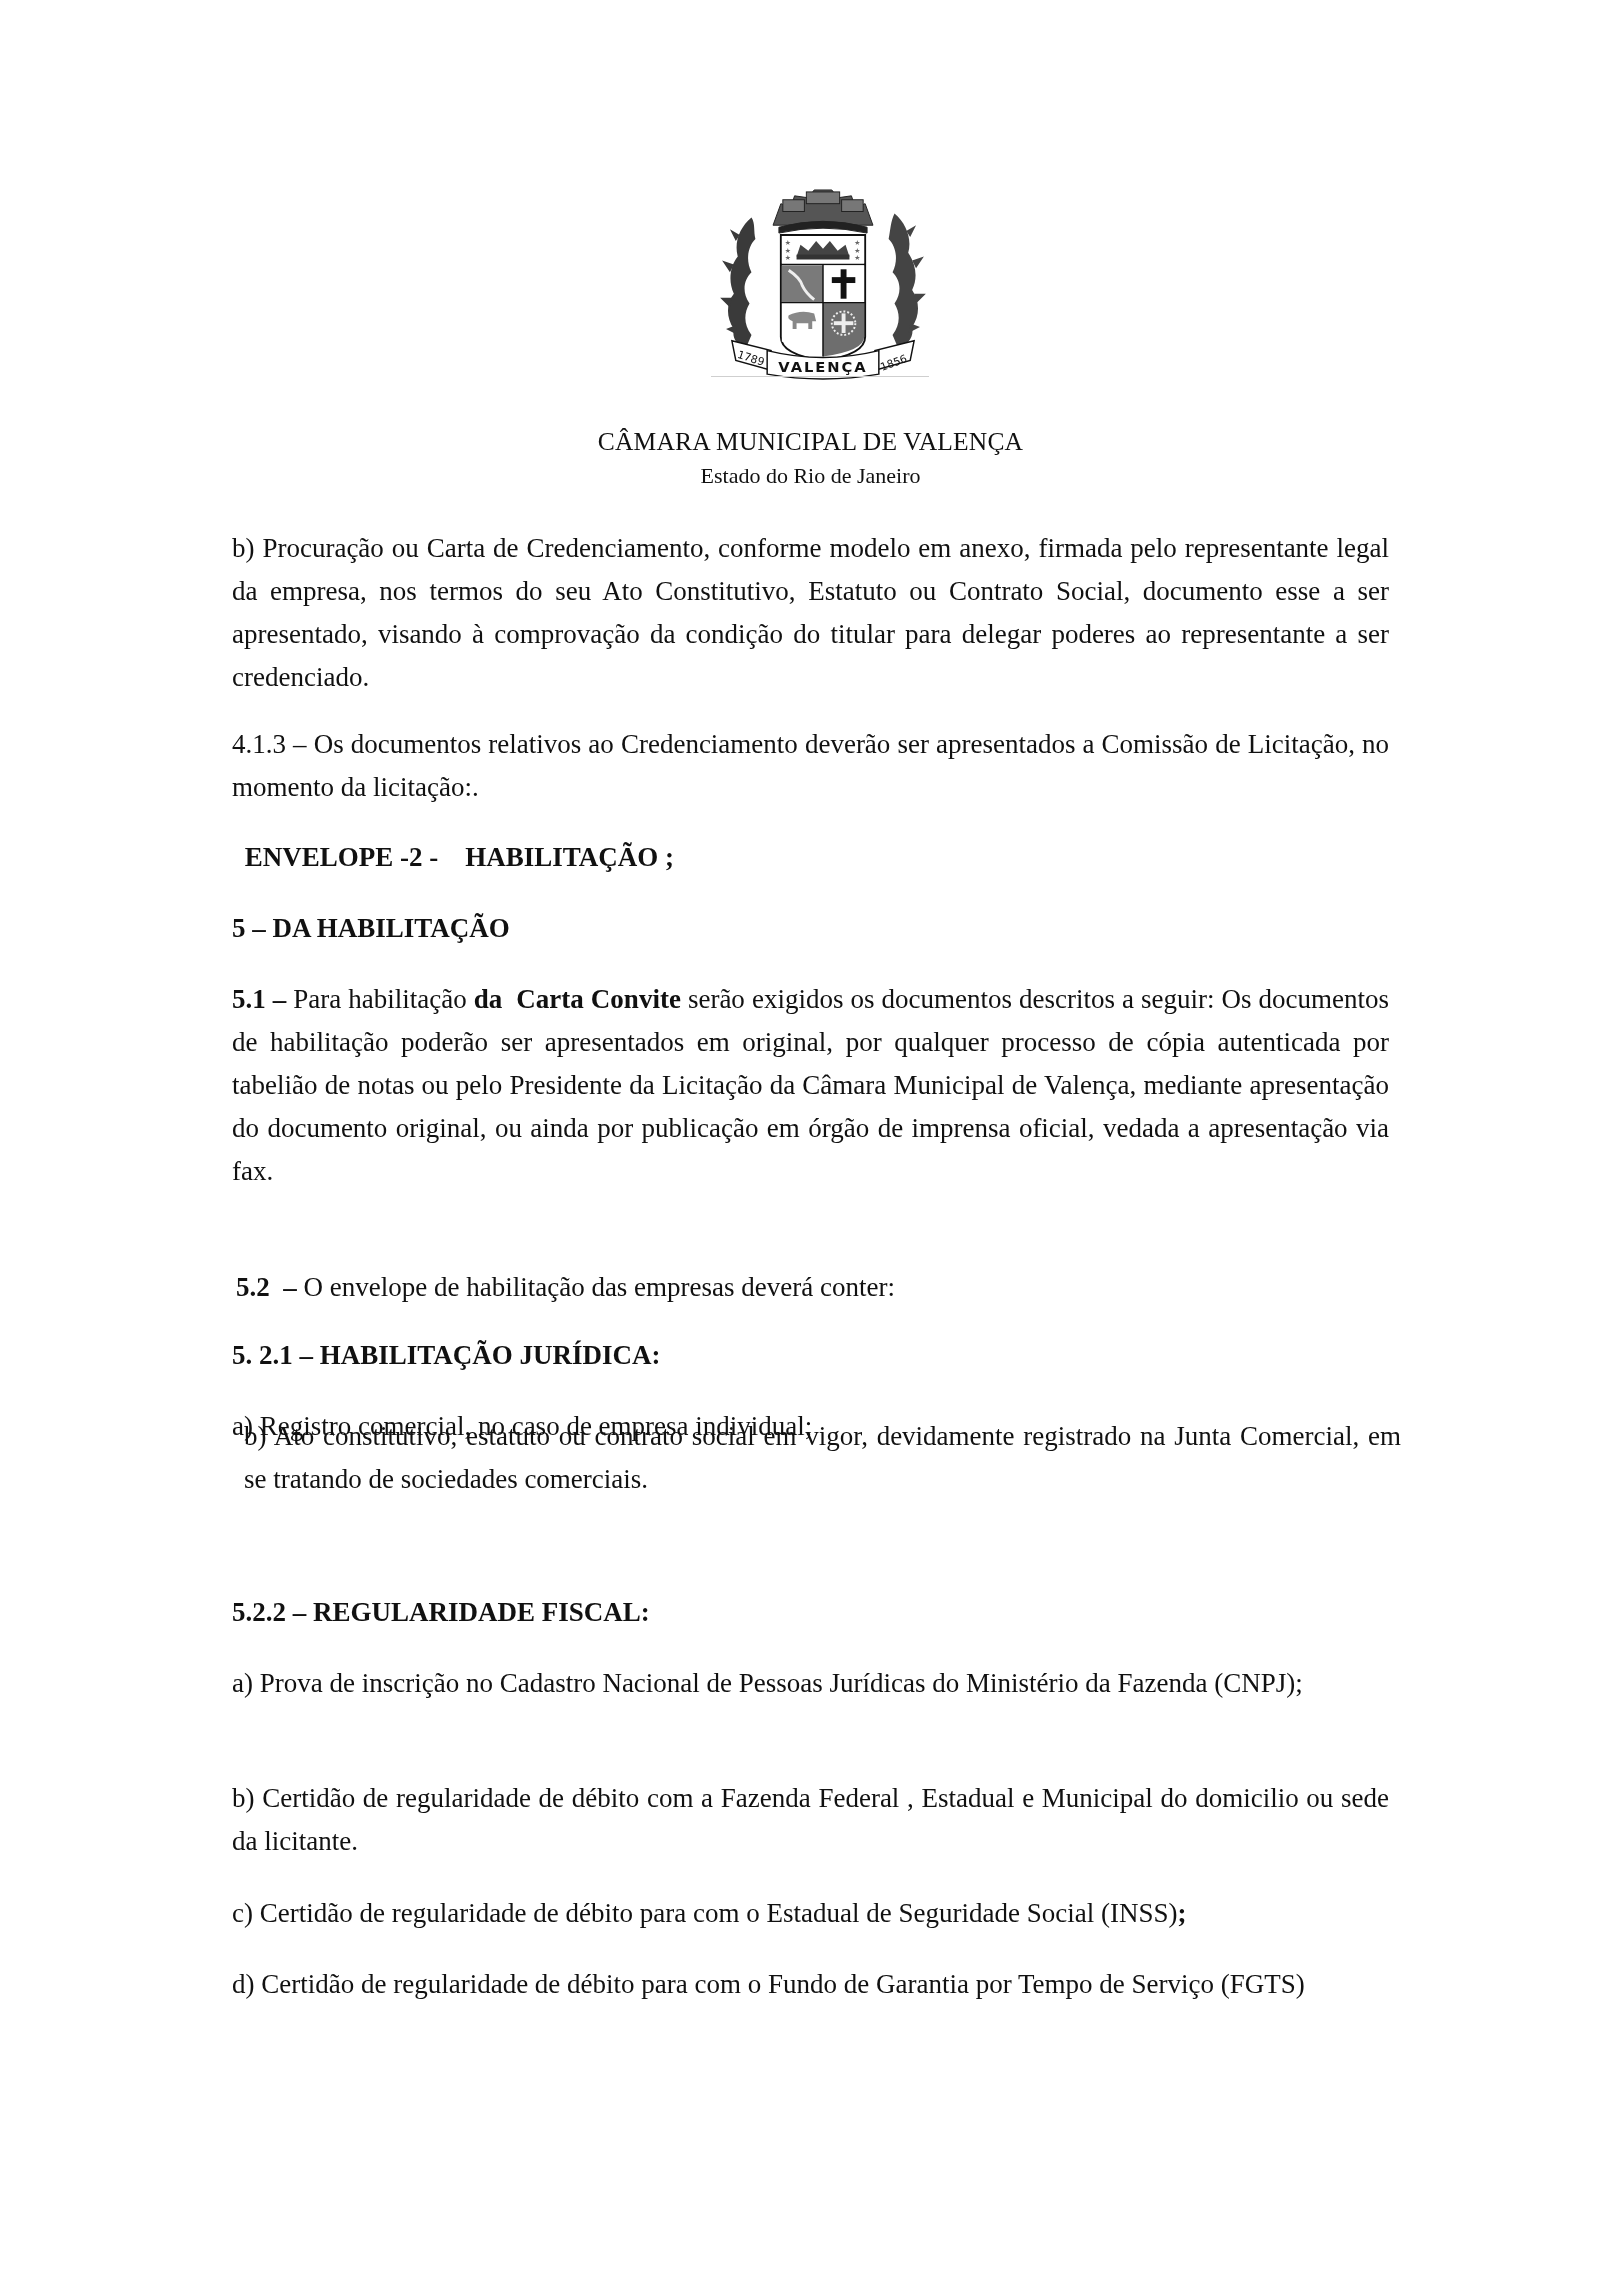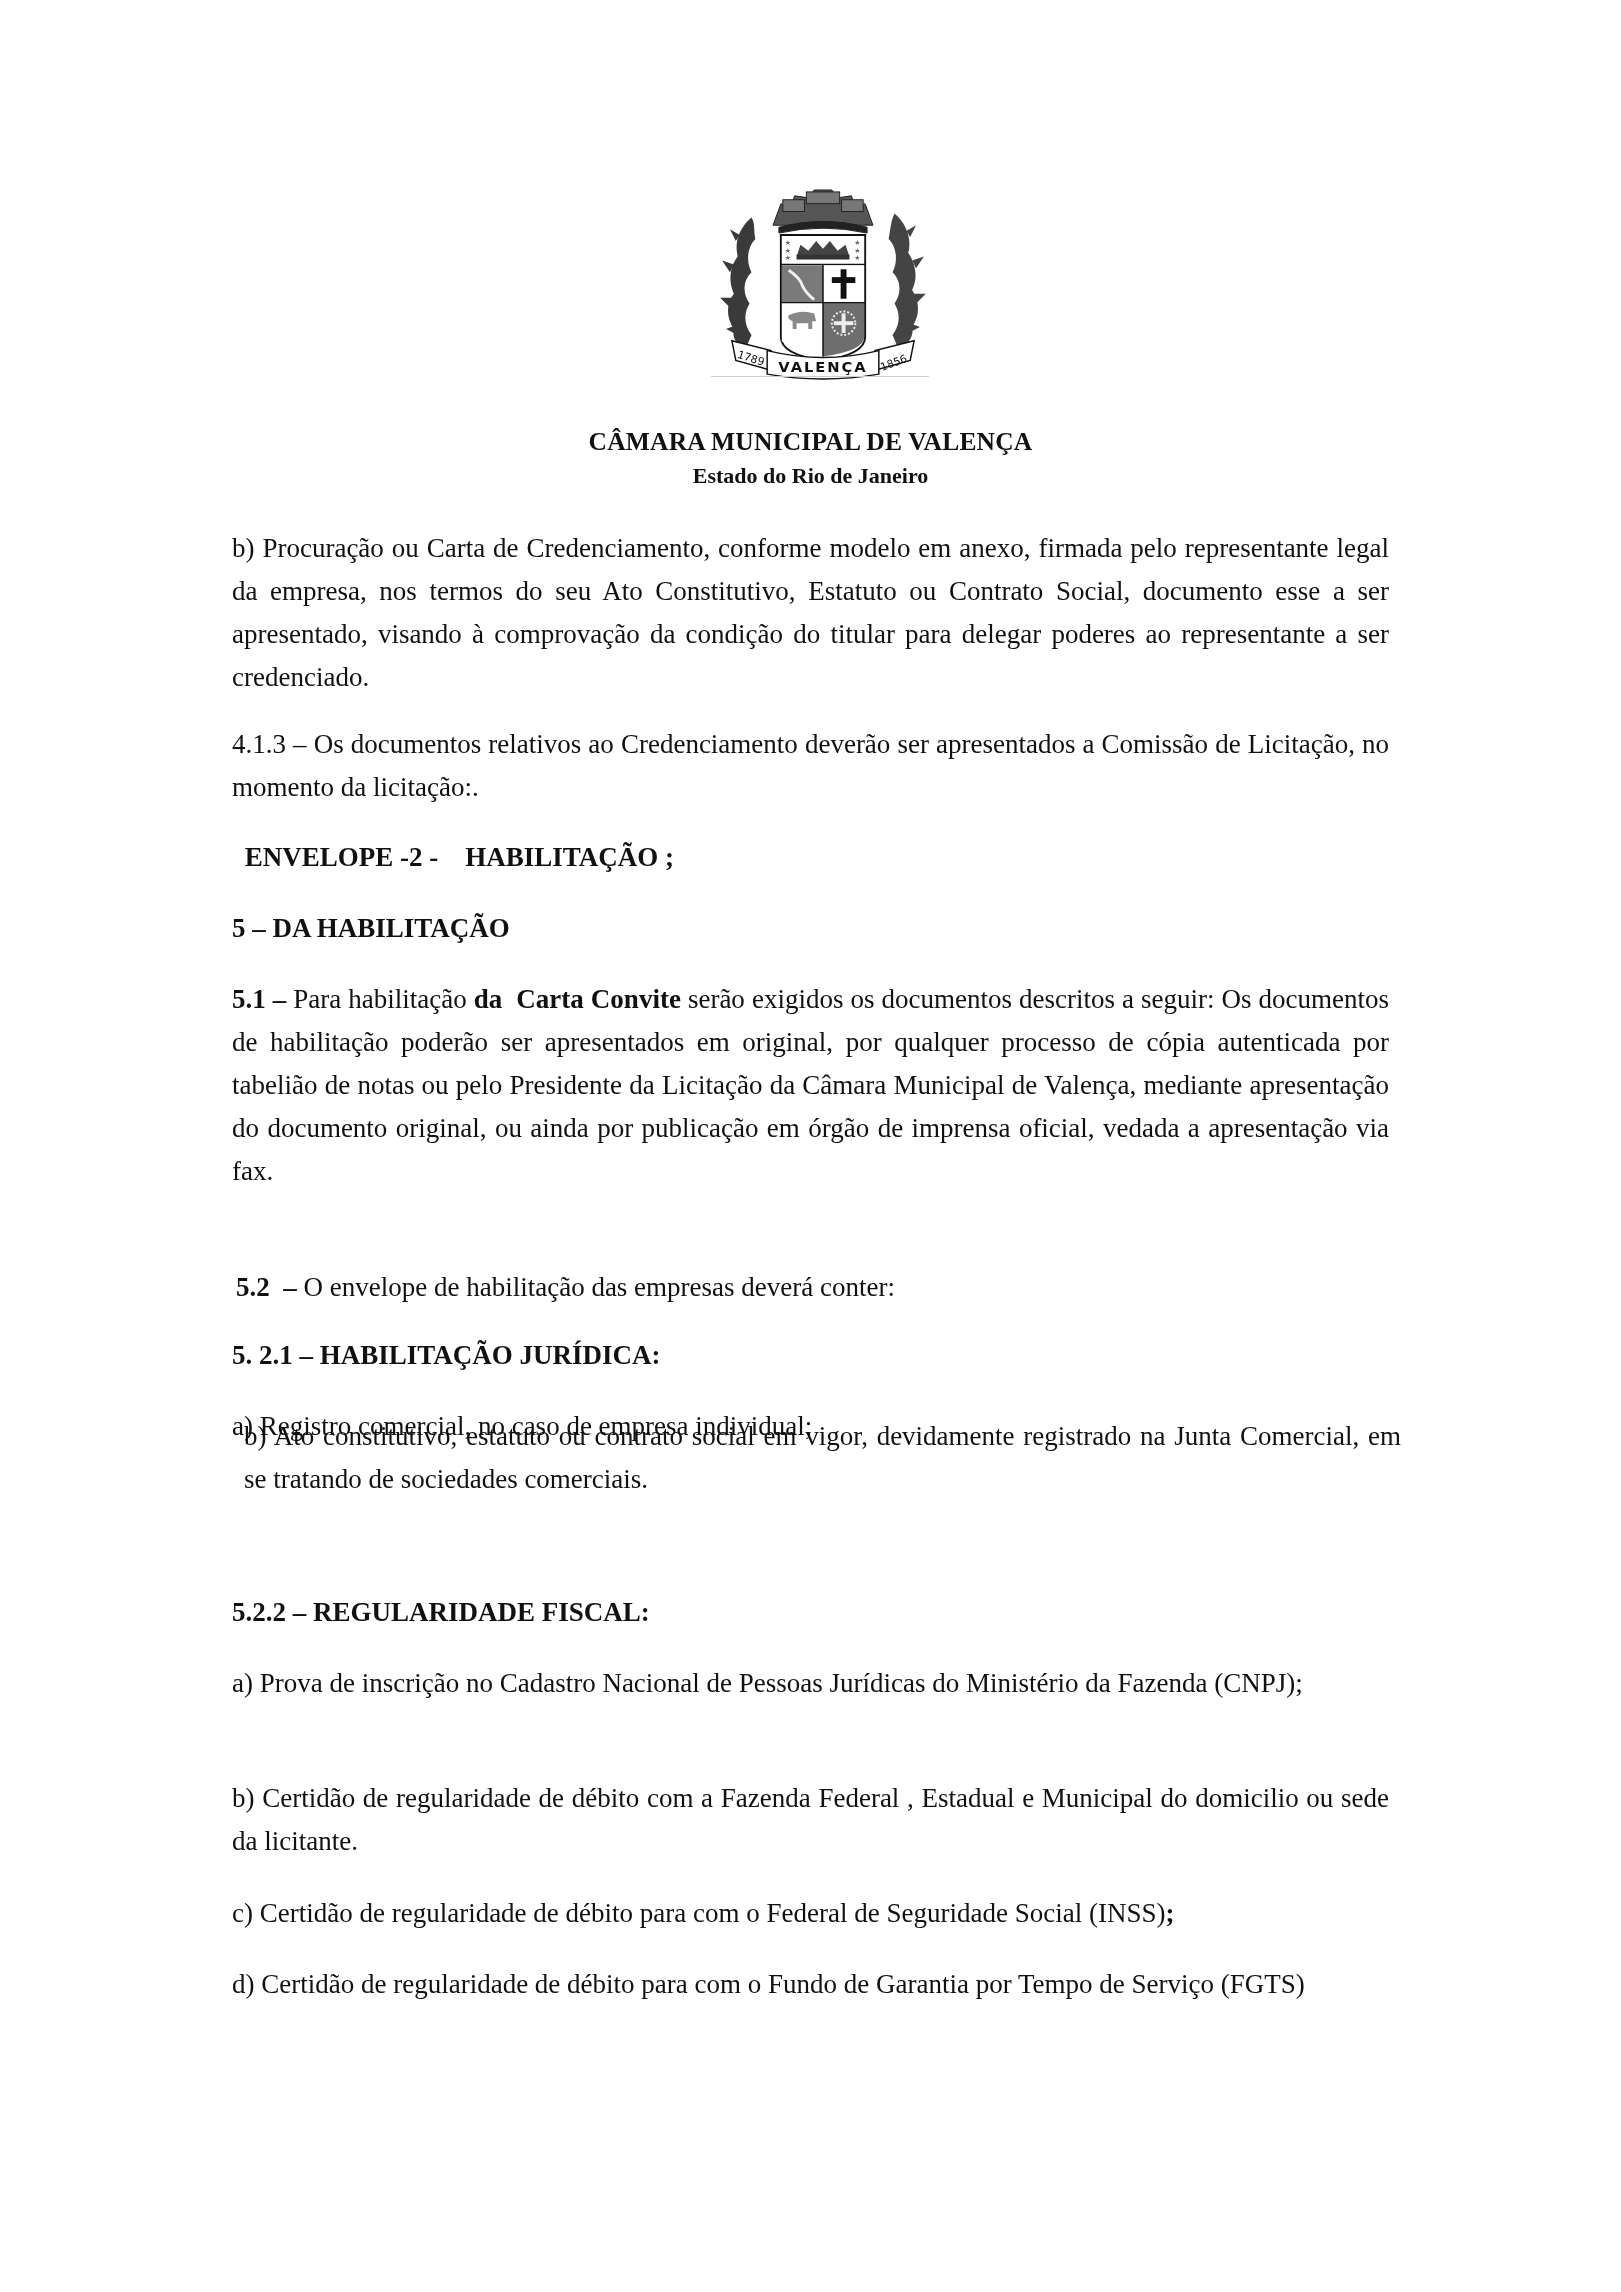--- a/index.html
+++ b/index.html
@@ -1,20 +1,20 @@
 <!DOCTYPE html>
 <html><head>
 <meta charset="utf-8">
 <style>
   html, body { margin: 0; padding: 0; background: #ffffff; }
   body { width: 1621px; height: 2293px; position: relative; overflow: hidden;
          font-family: "Liberation Serif", "DejaVu Serif", serif; color: #111; }
   .crest { position: absolute; left: 712px; top: 188px; width: 222px; height: 192px; }
   .crest-rule { position: absolute; left: 711px; top: 376px; width: 218px; height: 1px; background: #cfcfcf; }
-  .hdr { position: absolute; left: 0; width: 1621px; text-align: center; font-weight: bold; }
+  .hdr { position: absolute; left: 0; width: 1621px; text-align: center; font-weight: normal; }
   .hdr1 { top: 427px; font-size: 25.5px; letter-spacing: 0.2px; }
   .hdr2 { top: 463px; font-size: 22px; }
   .body { position: absolute; left: 232px; width: 1157px; font-size: 27px; line-height: 43px; }
   .p { position: absolute; left: 0; width: 1157px; text-align: justify; text-align-last: left; }
   .b { font-weight: bold; }
 </style>
 </head>
 <body>
 
 <svg class="crest" viewBox="0 0 226 196" xmlns="http://www.w3.org/2000/svg">
@@ -103,17 +103,17 @@
   <p class="p" style="top:1405px; margin:0;">a) Registro comercial, no caso de empresa individual;</p>
 
   <p class="p" style="top:1403px; margin:12px;">b) Ato constitutivo, estatuto ou contrato social em vigor, devidamente registrado na Junta Comercial, em se tratando de sociedades comerciais.</p>
 
   <p class="p b" style="top:1591px; margin:0;font-family:Liberation Serif, serif;">5.2.2 – REGULARIDADE FISCAL:</p>
 
   <p class="p" style="top:1662px; margin:0;">a)  Prova de inscrição no Cadastro Nacional de Pessoas Jurídicas do Ministério da Fazenda (CNPJ);</p>
 
   <p class="p" style="top:1777px; margin:0;">b)  Certidão de regularidade de débito com a Fazenda  Federal , Estadual e Municipal do domicilio ou sede da licitante.</p>
 
-  <p class="p" style="top:1892px; margin:0;"><span>c) Certidão de regularidade de débito para com o Federal de Seguridade Social (INSS)</span><span class="b">;</span></p>
+  <p class="p" style="top:1892px; margin:0;"><span>c) Certidão de regularidade de débito para com o Estadual de Seguridade Social (INSS)</span><span class="b">;</span></p>
 
   <p class="p" style="top:1963px; margin:0;">d) Certidão de regularidade de débito para com o Fundo de Garantia por Tempo de Serviço (FGTS)</p>
 </div>
 
 
 </body></html>

